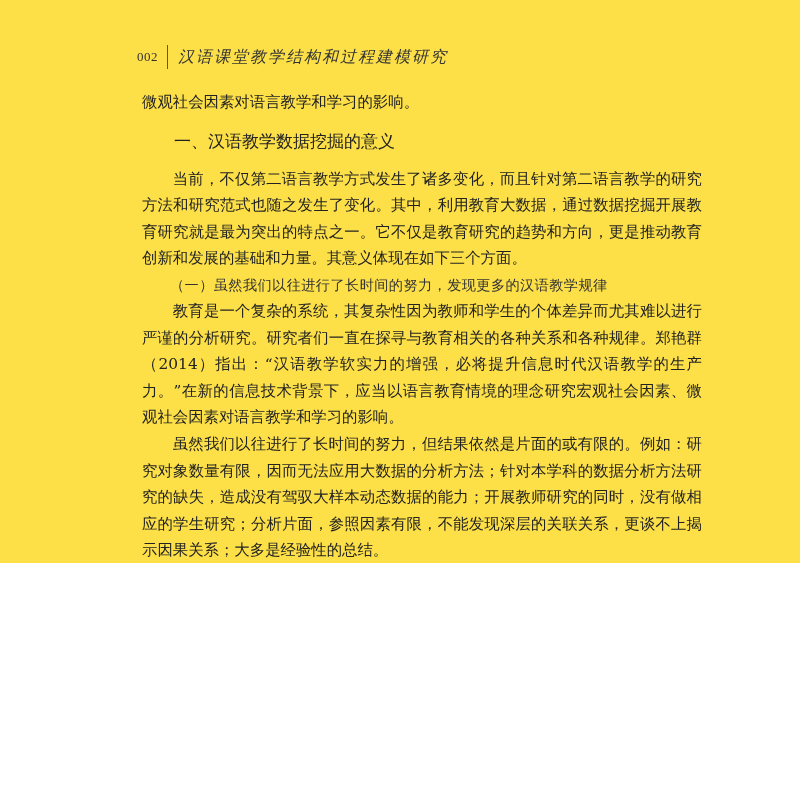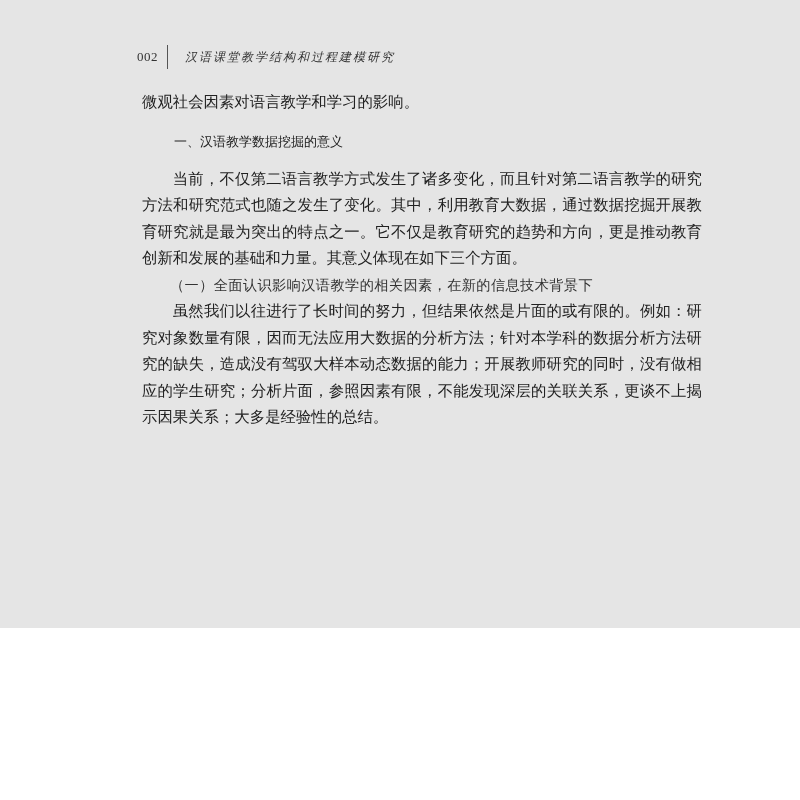--- a/index.html
+++ b/index.html
@@ -1,37 +1,38 @@
 <!DOCTYPE html>
 <html><head>
 <meta charset="utf-8">
 <style>
   html, body { margin:0; padding:0; background:#ffffff; }
   body { width:800px; height:800px; position:relative; overflow:hidden; }
-  .page { position:absolute; left:0; top:0; width:800px; height:628px; background:#e5e5e5; }
+  .page { position:absolute; left:0; top:0; width:800px; height:563px; background:#fde047; }
   .running-head { position:absolute; left:137px; top:44px; height:26px; display:flex; align-items:center; }
   .page-number { font-family:"Liberation Serif", serif; font-size:13px; color:#333; letter-spacing:0.5px; }
   .head-sep { width:1px; height:24px; background:#555; margin:0 10px 0 9px; }
-  .book-title { font-family:Liberation Serif, serif; font-size:12px; color:#333; font-style:italic; letter-spacing:2px;margin-left:7px; }
+  .book-title { font-family:Liberation Serif, serif; font-size:16px; color:#333; font-style:italic; letter-spacing:2px; }
   .body { position:absolute; left:142px; top:89px; width:560px; font-family:"DejaVu Serif", serif; color:#222; font-size:15.4px; line-height:26.6px; text-align:justify; }
   .body p { margin:0; }
   .indent { text-indent:2em; }
-  .h1 { font-family:Liberation Serif, serif; font-size:13px; color:#222; margin:12px 0 10px 0 !important; padding-left:32px; line-height:28px; }
+  .h1 { font-family:Liberation Serif, serif; font-size:17px; color:#222; margin:12px 0 10px 0 !important; padding-left:32px; line-height:28px; }
   .h2 { font-family:"DejaVu Serif", serif; font-size:14.2px; color:#333; padding-left:28px; line-height:26px; letter-spacing:0.4px; }
 </style>
 </head>
 <body>
 
 <div class="page">
   <div class="running-head">
     <span class="page-number">002</span>
     <span class="head-sep"></span>
     <span class="book-title">汉语课堂教学结构和过程建模研究</span>
   </div>
 
   <div class="body">
     <p>微观社会因素对语言教学和学习的影响。</p>
     <p class="h1">一、汉语教学数据挖掘的意义</p>
     <p class="indent">当前，不仅第二语言教学方式发生了诸多变化，而且针对第二语言教学的研究方法和研究范式也随之发生了变化。其中，利用教育大数据，通过数据挖掘开展教育研究就是最为突出的特点之一。它不仅是教育研究的趋势和方向，更是推动教育创新和发展的基础和力量。其意义体现在如下三个方面。</p>
-    <p class="h2">（一）全面认识影响汉语教学的相关因素，在新的信息技术背景下</p>
+    <p class="h2">（一）虽然我们以往进行了长时间的努力，发现更多的汉语教学规律</p>
+    <p class="indent">教育是一个复杂的系统，其复杂性因为教师和学生的个体差异而尤其难以进行严谨的分析研究。研究者们一直在探寻与教育相关的各种关系和各种规律。郑艳群（2014）指出：“汉语教学软实力的增强，必将提升信息时代汉语教学的生产力。”在新的信息技术背景下，应当以语言教育情境的理念研究宏观社会因素、微观社会因素对语言教学和学习的影响。</p>
     <p class="indent">虽然我们以往进行了长时间的努力，但结果依然是片面的或有限的。例如：研究对象数量有限，因而无法应用大数据的分析方法；针对本学科的数据分析方法研究的缺失，造成没有驾驭大样本动态数据的能力；开展教师研究的同时，没有做相应的学生研究；分析片面，参照因素有限，不能发现深层的关联关系，更谈不上揭示因果关系；大多是经验性的总结。</p>
   </div>
 </div>
 
 </body></html>

